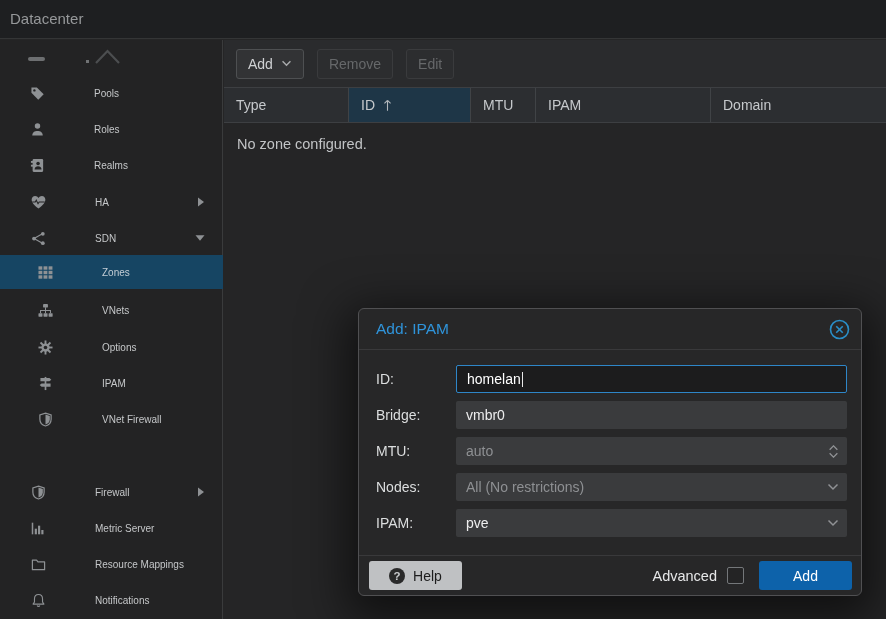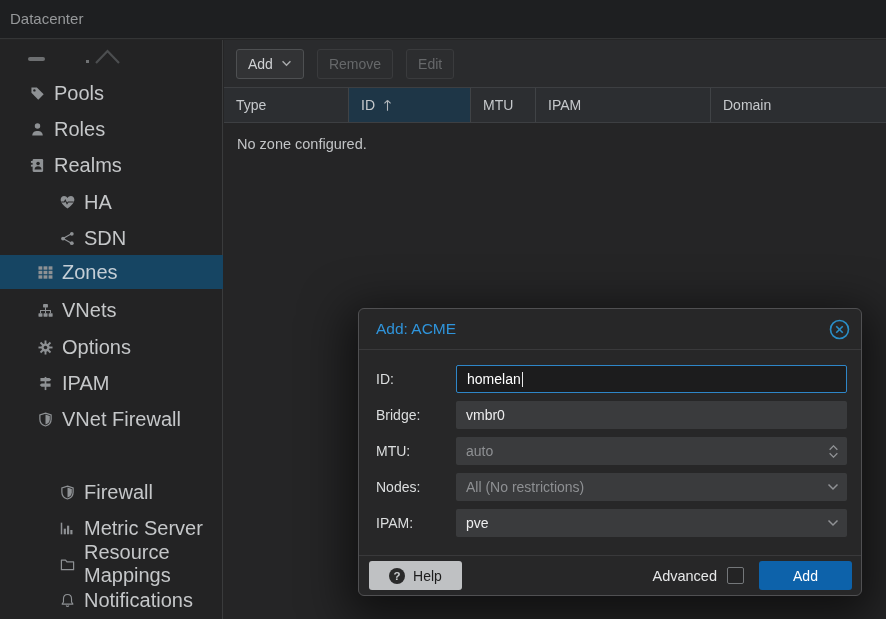--- a/index.html
+++ b/index.html
@@ -5,25 +5,25 @@
   html,body{margin:0;padding:0;background:#151515;}
   #app{position:relative;width:886px;height:619px;background:#252526;overflow:hidden;
        font-family:"Liberation Sans",sans-serif;-webkit-font-smoothing:antialiased;}
 
   
   .topbar{position:absolute;left:0;top:0;width:886px;height:39px;background:#1e1f21;border-bottom:1px solid #343536;box-sizing:border-box;}
   .topbar .title{position:absolute;left:10px;top:0;line-height:38px;font-size:15px;color:#96989a;}
 
   
   .sidebar{position:absolute;left:0;top:40px;width:223px;bottom:0;background:#232324;border-right:1px solid #3a3b3c;box-sizing:border-box;}
-  .srow{position:absolute;left:0;width:223px;height:34px;display:flex;align-items:center;color:#c5c7c9;font-size:20px;cursor:pointer;box-sizing:border-box;}
+  .srow{position:absolute;left:0;width:223px;height:34px;display:flex;align-items:center;color:#c5c7c9;font-size:10px;cursor:pointer;box-sizing:border-box;gap:40px;}
   .srow.sel{background:#164563;color:#c4ced6;}
   .sicon{width:18px;height:16px;margin-right:8px;color:#8e9194;display:inline-flex;align-items:center;justify-content:center;flex:0 0 18px;}
   .sicon svg{width:15px;height:15px;display:block;}
-  .lvl0{padding-left:29px;margin-left:29px;}.lvl1{padding-left:28px;}.lvl2{padding-left:36px;}
+  .lvl0{padding-left:29px;}.lvl1{padding-left:28px;}.lvl2{padding-left:36px;}
   .scaret{position:absolute;right:18px;color:#8e9194;display:flex;}
   .frag-dash{position:absolute;left:28px;top:17px;width:17px;height:4px;background:#6d6f71;border-radius:2px;}
   .frag-dot{position:absolute;left:86px;top:20px;width:3px;height:3px;background:#707274;}
   .frag-chevron{position:absolute;left:94px;top:7px;width:27px;height:18px;color:#4c4e50;}
 
   
   .main{position:absolute;left:224px;top:40px;right:0;bottom:0;background:#252526;}
   .toolbar{position:absolute;left:0;top:0;right:0;height:47px;background:#2a2b2d;display:flex;align-items:center;padding-left:12px;box-sizing:border-box;}
   .tbtn{height:30px;border-radius:3px;font-size:14px;display:inline-flex;align-items:center;padding:0 11px;margin-right:13px;box-sizing:border-box;cursor:pointer;}
   .tbtn.add{background:#323335;border:1px solid #4e5052;color:#cfd1d3;gap:8px;}
@@ -300,21 +300,21 @@
       <div class="thcell c-domain">
           <span>Domain</span>
         </div>
     </div>
 
     <div class="empty">No zone configured.</div>
   </div>
 
   <div class="dialog">
     <div class="dhead">
-      <span class="dtitle">Add: ACME</span>
+      <span class="dtitle">Add: IPAM</span>
       <span class="dclose">
         <svg viewBox="0 0 22 22">
             <circle cx="11" cy="11" r="9.4" fill="none" stroke="currentColor" stroke-width="1.7"></circle>
             <path d="M7.6 7.6l6.8 6.8M14.4 7.6l-6.8 6.8" stroke="currentColor" stroke-width="1.7"></path>
           </svg>
       </span>
     </div>
 
     <div class="drow" style="top:56px">
       <span class="dlabel">ID:</span>

